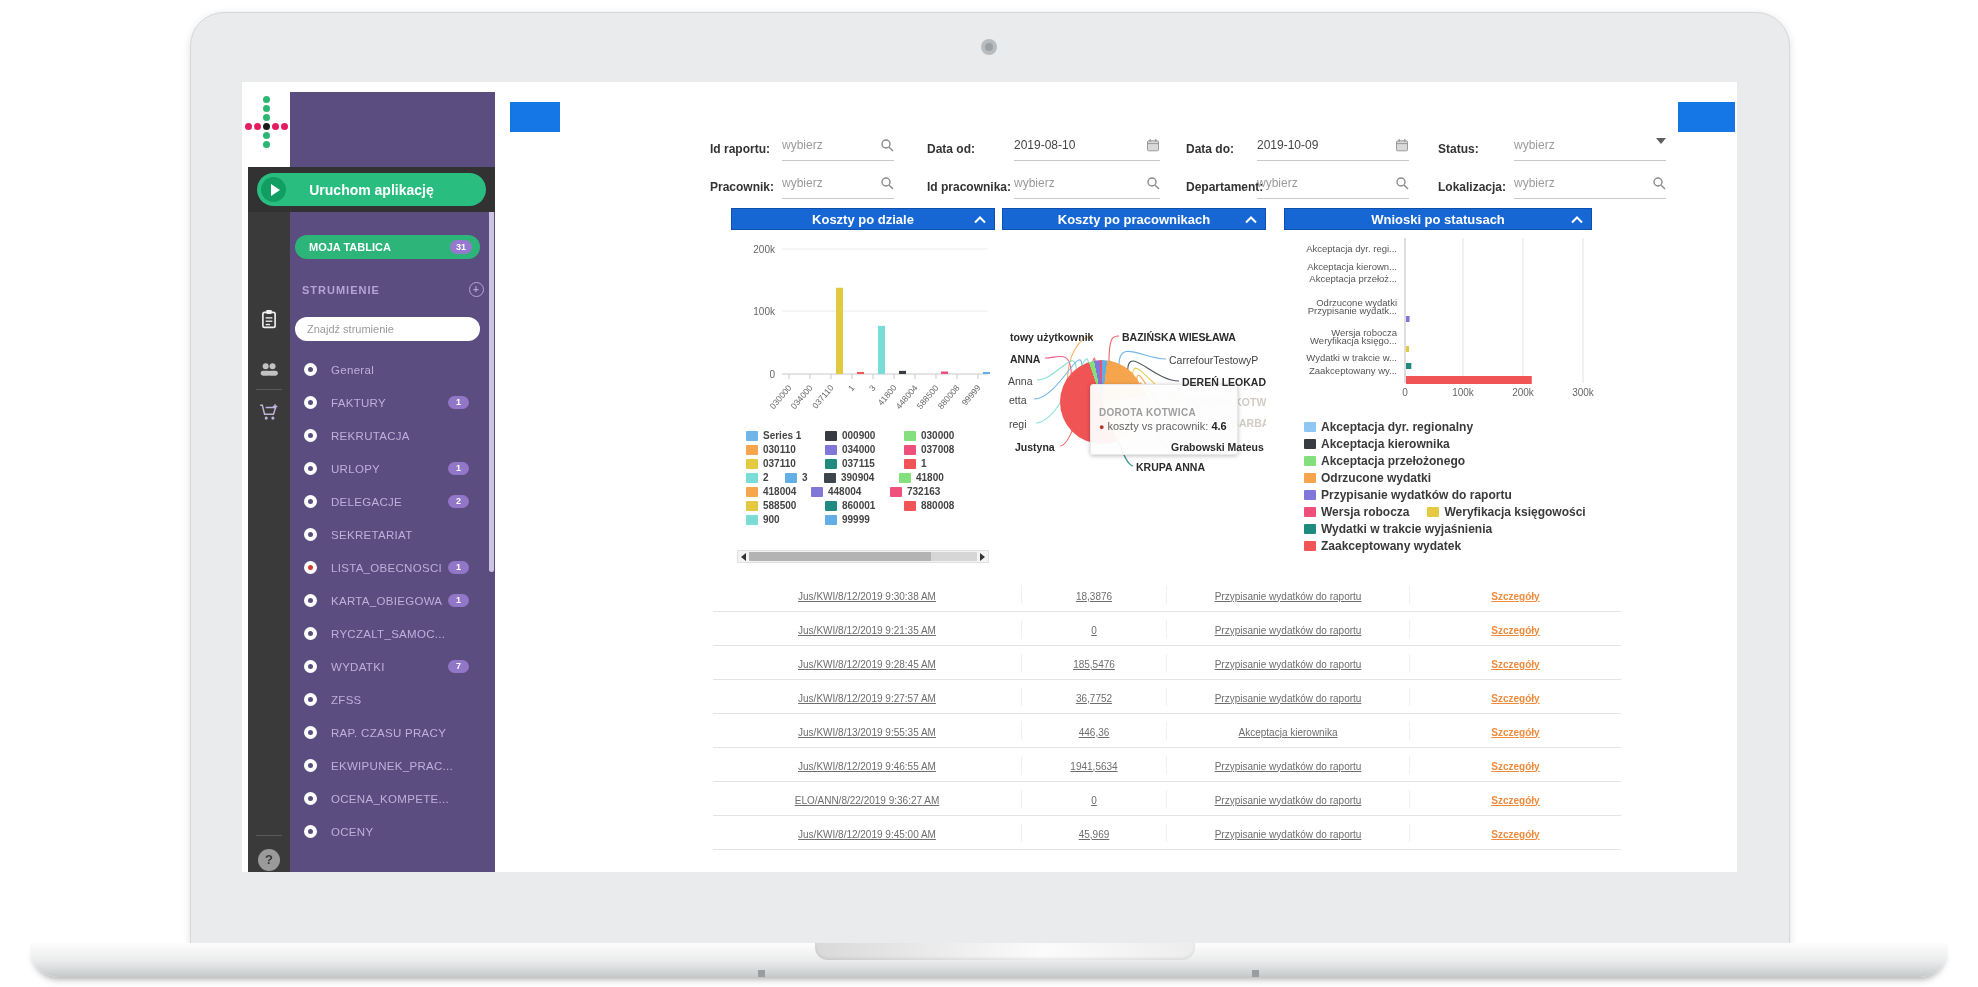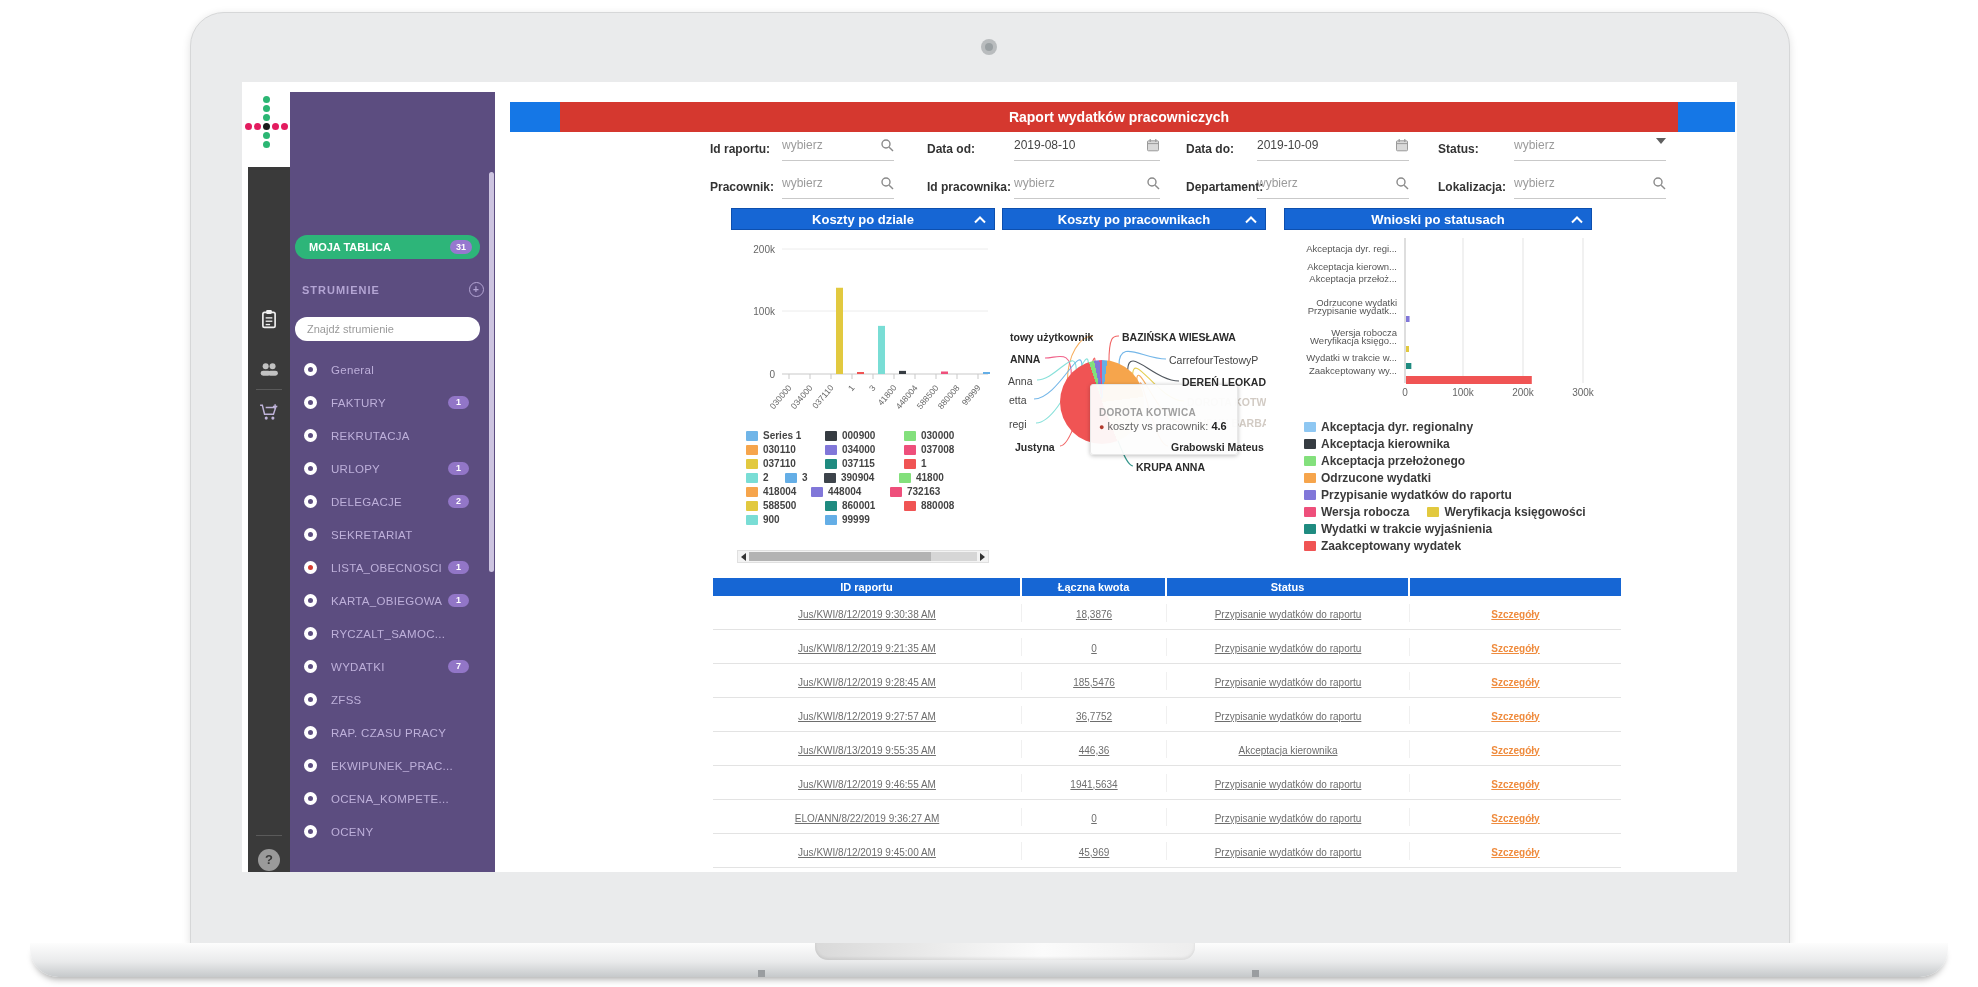--- a/index.html
+++ b/index.html
@@ -240,25 +240,30 @@
             <span class="sdot"></span>
             <span class="slab">OCENA_KOMPETE...</span>
           </div>
           <div class="stream-item">
             <span class="sdot"></span>
             <span class="slab">OCENY</span>
           </div>
         </div>
     </div>
 
+    <div class="run-strip">
+      <button class="run-btn">
+        <span class="play-circle">
+            <span class="play-tri"></span>
+          </span>
+        <span>Uruchom aplikację</span>
+      </button>
+    </div>
 
     <div class="hdr-blue" style="left:268px;width:50px"></div>
-    <div class="hdr-red">
-      <span>Raport wydatków pracowniczych</span>
-    </div>
     <div class="hdr-blue" style="left:1436px;width:57px"></div>
 
     <div id="filters">
         <div class="flabel" style="left: 468px; top: 56px;">Id raportu:</div>
         <div class="ffield" style="left: 540px; top: 56px; width: 112px;">
           <span class="fval muted">wybierz</span>
           <svg class="ficon" viewBox="0 0 14 14">
             <circle cx="6" cy="6" r="4" fill="none" stroke="#8a8a8a" stroke-width="1.4"></circle>
             <line x1="9.2" y1="9.2" x2="13" y2="13" stroke="#8a8a8a" stroke-width="1.4"></line>
           </svg>
@@ -591,26 +596,20 @@
             <div class="lrow">
               <div class="litem">
                 <span class="lsq" style="background: rgb(240, 84, 84);"></span>
                 <span class="llab">Zaakceptowany wydatek</span>
               </div>
             </div>
           </div></div>
     </div>
 
     <div class="tbl" id="tbl">
-        <div class="thead">
-          <div class="th" style="width: 309px;">ID raportu</div>
-          <div class="th" style="width: 145px;">Łączna kwota</div>
-          <div class="th" style="width: 243px;">Status</div>
-          <div class="th" style="width: 211px;"></div>
-        </div>
         <div class="trow">
           <div class="td" style="width: 309px;"><span class="tlink">Jus/KWI/8/12/2019 9:30:38 AM</span></div>
           <div class="td" style="width: 145px;"><span class="tlink">18,3876</span></div>
           <div class="td" style="width: 243px;"><span class="tlink">Przypisanie wydatków do raportu</span></div>
           <div class="td" style="width: 211px;"><span class="dlink">Szczegóły</span></div>
         </div>
         <div class="trow">
           <div class="td" style="width: 309px;"><span class="tlink">Jus/KWI/8/12/2019 9:21:35 AM</span></div>
           <div class="td" style="width: 145px;"><span class="tlink">0</span></div>
           <div class="td" style="width: 243px;"><span class="tlink">Przypisanie wydatków do raportu</span></div>

